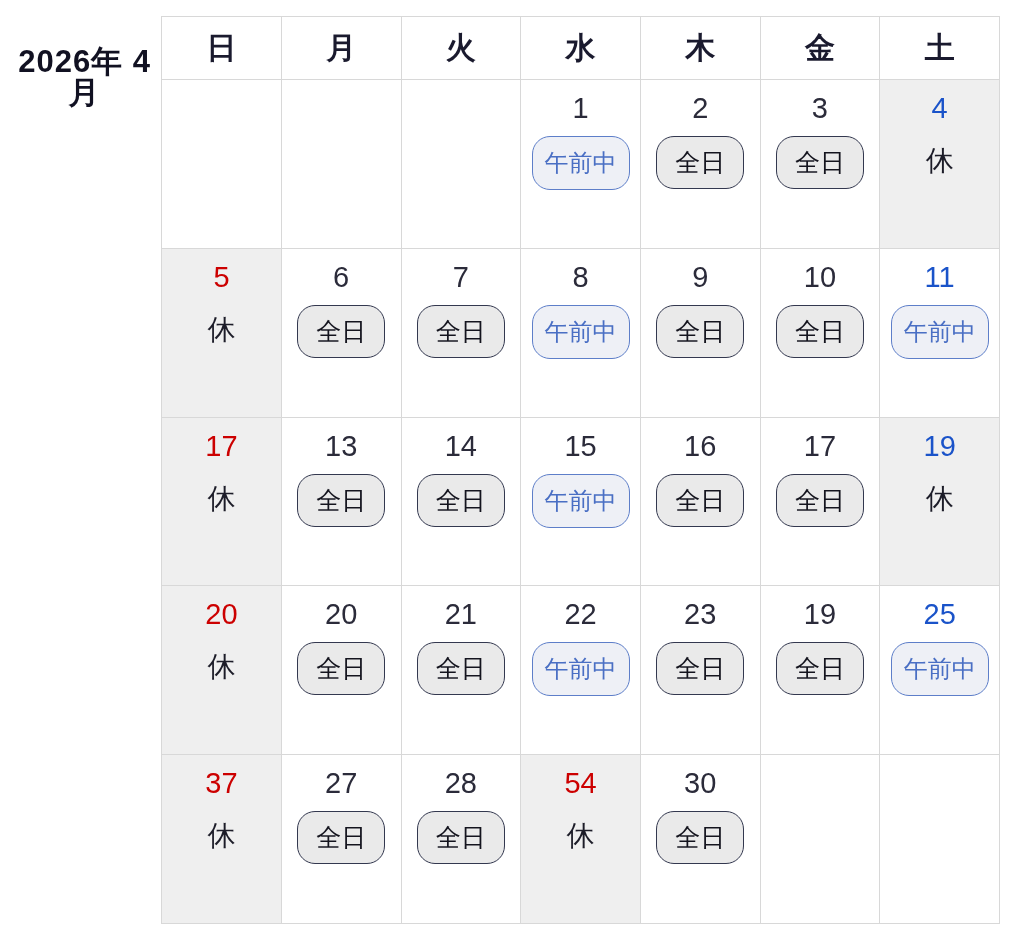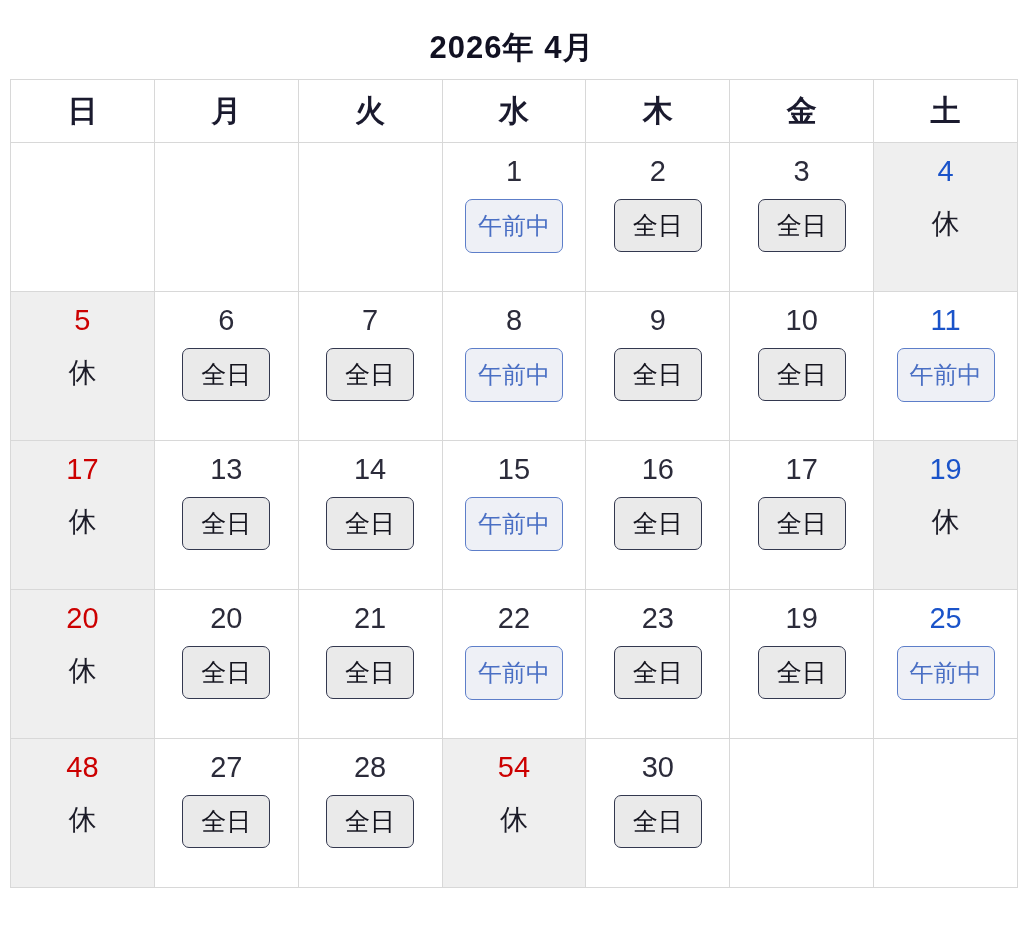--- a/index.html
+++ b/index.html
@@ -11,23 +11,23 @@
     width: 1024px;
     height: 940px;
     font-family: "Liberation Sans", sans-serif;
     color: #1a1a2e;
     overflow: hidden;
   }
   .calendar-wrap {
     width: 1024px;
     height: 940px;
     box-sizing: border-box;
-    padding: 2px;
+    padding: 16px;
     display: flex;
-    flex-direction: column;
+    flex-direction: row;
   }
   .cal-title {
     text-align: center;
     font-size: 31px;
     font-weight: bold;
     color: #111122;
     letter-spacing: 1px;
     padding: 30px 0 16px 0;
     line-height: 1;
   }
@@ -70,21 +70,21 @@
   .daynum.sat { color: #1a53c9; }
   .slot-row {
     display: flex;
     justify-content: center;
     align-items: center;
     margin-top: 13px;
   }
   .badge {
     display: inline-block;
     border: 1px solid #33384f;
-    border-radius: 7px;
+    border-radius: 18px;
     background: #eaeaea;
     font-size: 25px;
     line-height: 1;
     padding: 13px 18px;
     color: #14141e;
     white-space: nowrap;
   }
   .badge.am {
     color: #4a6fc4;
     border-color: #5d7ec9;
@@ -264,21 +264,21 @@
           </td>
           <td class="daycell">
             <div class="daynum sat">25</div>
             <div class="slot-row">
               <span class="badge am">午前中</span>
             </div>
           </td>
         </tr>
         <tr>
           <td class="daycell weekend-bg">
-            <div class="daynum sun">48</div>
+            <div class="daynum sun">37</div>
             <div class="resttext">休</div>
           </td>
           <td class="daycell">
             <div class="daynum">27</div>
             <div class="slot-row">
               <span class="badge">全日</span>
             </div>
           </td>
           <td class="daycell">
             <div class="daynum">28</div>

